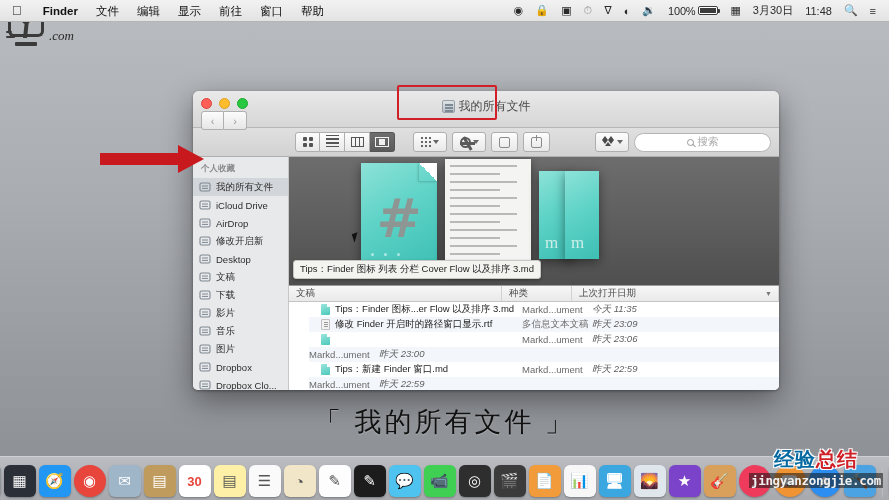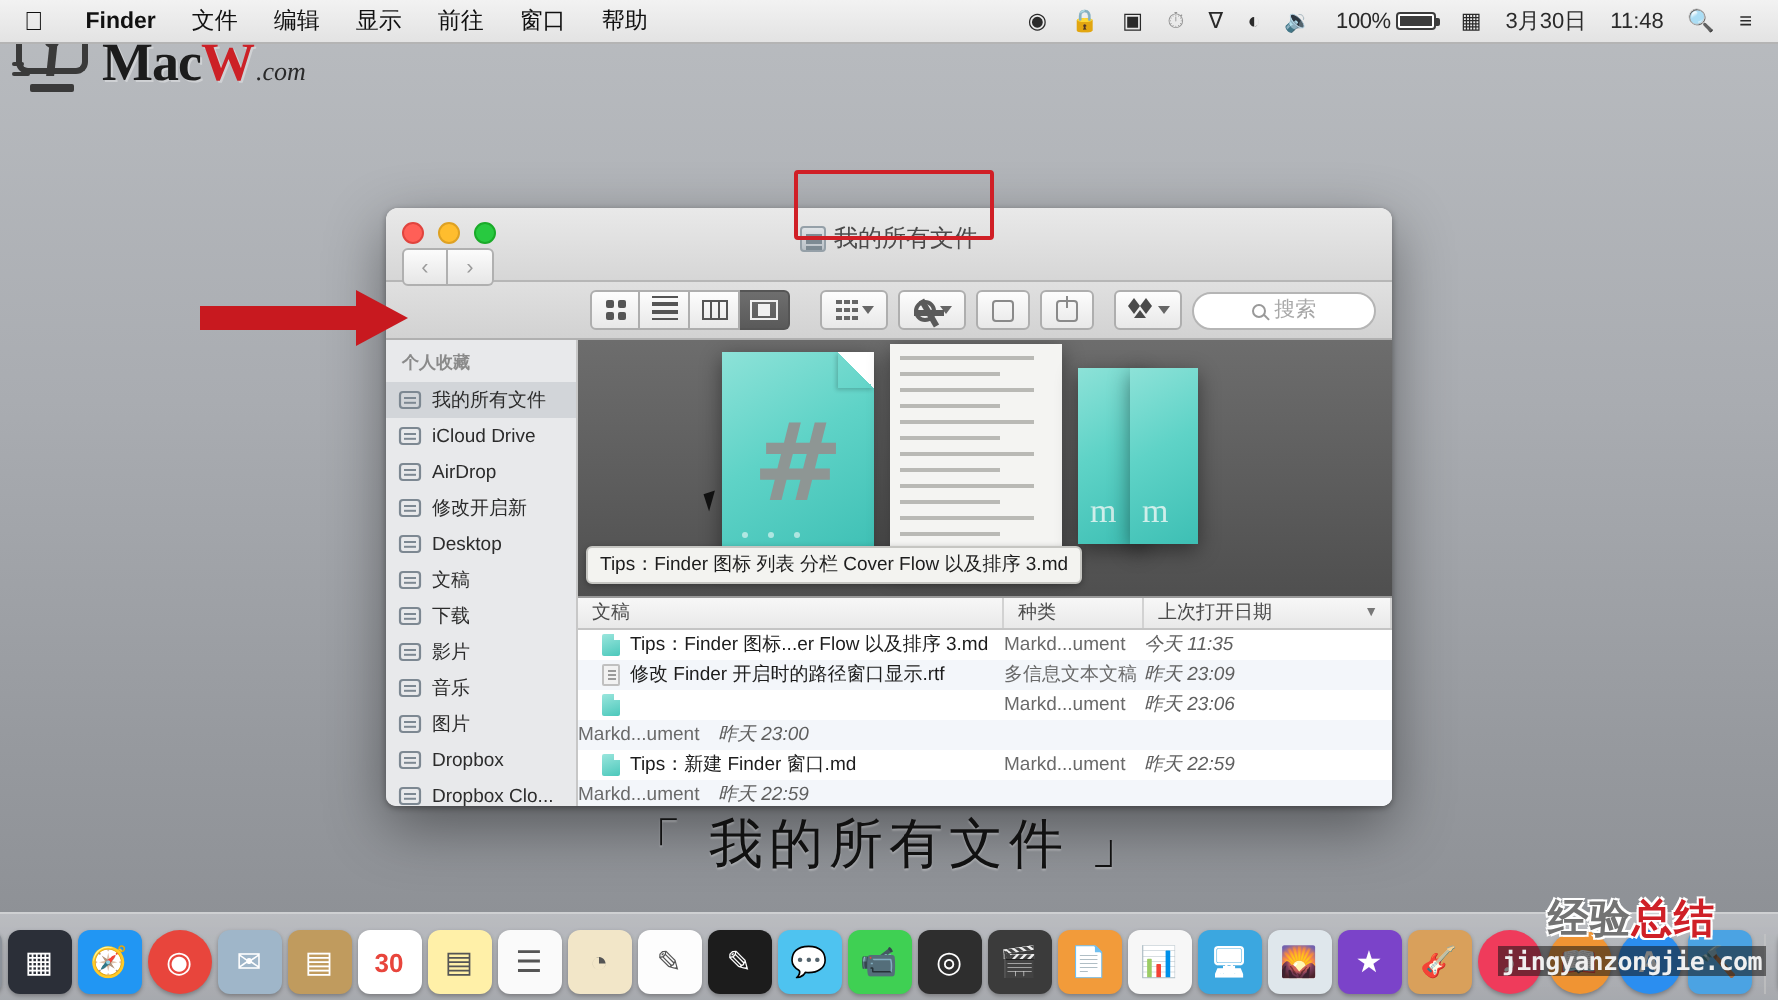--- a/index.html
+++ b/index.html
@@ -69,21 +69,21 @@
     text-shadow: 1px 1px 0 rgba(255,255,255,0.35);
   }
   #macw .wordmark .w { color: #cc2026; }
   #macw .dotcom {
     font-family: "Liberation Serif", "DejaVu Serif", serif;
     font-style: italic; font-size: 13px; color: #2a2a2a; margin-left: -2px; align-self: flex-end; padding-bottom: 4px;
   }
 
   
   #finder {
-    position: absolute; left: 193px; top: 104px; width: 503px; height: 299px;
+    position: absolute; left: 193px; top: 91px; width: 586px; height: 299px;
     background: #ececec;
     border-radius: 6px 6px 5px 5px;
     box-shadow: 0 10px 30px rgba(0,0,0,0.42), 0 1px 3px rgba(0,0,0,0.35);
     overflow: hidden;
     z-index: 20;
   }
   #titlebar {
     height: 37px; position: relative;
     background: linear-gradient(180deg, #e9e9e9 0%, #d6d6d6 100%);
     border-bottom: 1px solid #b6b6b6;
@@ -262,21 +262,21 @@
     height: 17px; display: flex; align-items: center;
     background: linear-gradient(180deg,#f7f7f7,#e9e9e9);
     border-bottom: 1px solid #c4c4c4; border-top: 1px solid #9a9a9a;
     font-size: 9.5px; color: #4a4a4a;
   }
   .ch { padding-left: 7px; border-right: 1px solid #d2d2d2; height: 100%; display:flex; align-items:center; }
   .ch.c1 { width: 213px; }
   .ch.c2 { width: 70px; }
   .ch.c3 { flex: 1; position: relative; }
   .ch.c3 .sortmark { position: absolute; right: 6px; color:#777; font-size: 7px; }
-  #rows { flex: 1; overflow: hidden; }
+  #rows { flex: 1; overflow: hidden; margin-left: 20px; }
   .row { height: 15px; display: flex; align-items: center; font-size: 9.5px; color: #1d1d1d; }
   .row.alt { background: #f3f6fa; }
   .cell1 { width: 213px; display: flex; align-items: center; gap: 5px; padding-left: 12px; overflow: hidden; white-space: nowrap; }
   .cell2 { width: 70px; color: #6a6a6a; overflow:hidden; white-space: nowrap; }
   .cell3 { flex: 1; color: #5f5f5f; font-style: italic; }
   .fico { width: 9px; height: 11px; flex: 0 0 9px; position: relative; border-radius: 1px; }
   .fico.md { background: linear-gradient(160deg,#9ae6dd,#4cc8bb); }
   .fico.md::after { content:""; position:absolute; right:0; top:0; width:3px;height:3px;background:#fff; }
   .fico.rtf { background: #f2f2f2; border: 1px solid #c0c0c0; }
   .fico.rtf::after{ content:""; position:absolute; left:1.5px; top:2px; width:4px;height:1px;background:#9a9a9a; box-shadow:0 2px 0 #9a9a9a,0 4px 0 #9a9a9a;}
@@ -301,21 +301,21 @@
     z-index: 25;
   }
 
   #watermark {
     position: absolute; right: 6px; bottom: 12px; text-align: center; z-index: 45;
   }
   #watermark .wm1 {
     font-size: 20px; font-weight: bold; letter-spacing: 1px;
     text-shadow: 1px 1px 0 #fff, -1px -1px 0 #fff, 1px -1px 0 #fff, -1px 1px 0 #fff;
   }
-  #watermark .wm1 .a { color: #737373; font-family: Liberation Mono, monospace; }
+  #watermark .wm1 .a { color: #0369a1; font-family: Liberation Mono, monospace; }
   #watermark .wm1 .b { color: #cf2027; }
   #watermark .wm2 {
     font-family: "DejaVu Sans Mono", monospace; font-size: 12.5px; font-weight: bold;
     color: #f0f0f0; background: rgba(20,20,20,0.55); padding: 0 2px; letter-spacing: -0.3px;
   }
 
   
   #dock {
     position: absolute; left: 0; bottom: 0; width: 889px; height: 44px;
     background: linear-gradient(180deg, rgba(190,192,196,0.92), rgba(168,170,175,0.96));
@@ -366,21 +366,20 @@
 
 <div id="macw">
   <span class="lamp">
     <span class="shade"></span>
       <span class="neck"></span>
       <span class="bulb"></span>
       <span class="base"></span>
     <span class="ray" style="left:2px;top:17px;width:6px;"></span>
     <span class="ray" style="left:2px;top:22px;width:9px;"></span>
   </span>
-  <span class="wordmark"><span>Mac</span><span class="w">W</span></span>
   <span class="dotcom">.com</span>
 </div>
 
 <div id="finder">
 
   <div id="titlebar">
     <div class="traffic">
       <span class="tl r"></span>
       <span class="tl y"></span>
       <span class="tl g"></span>

